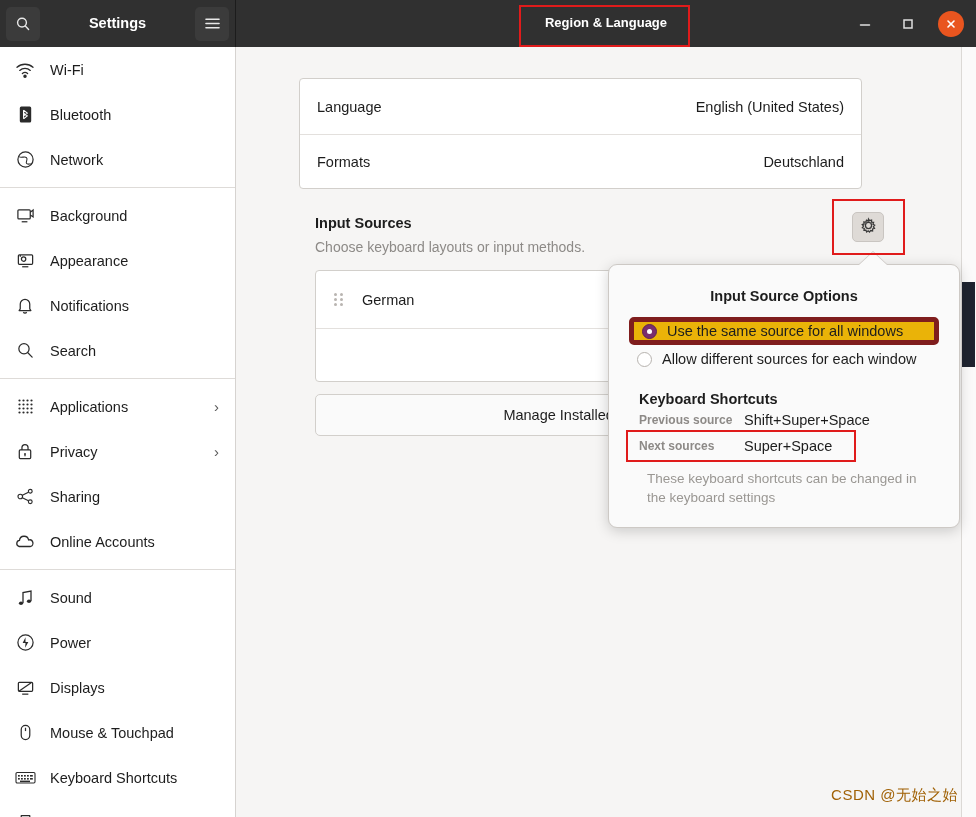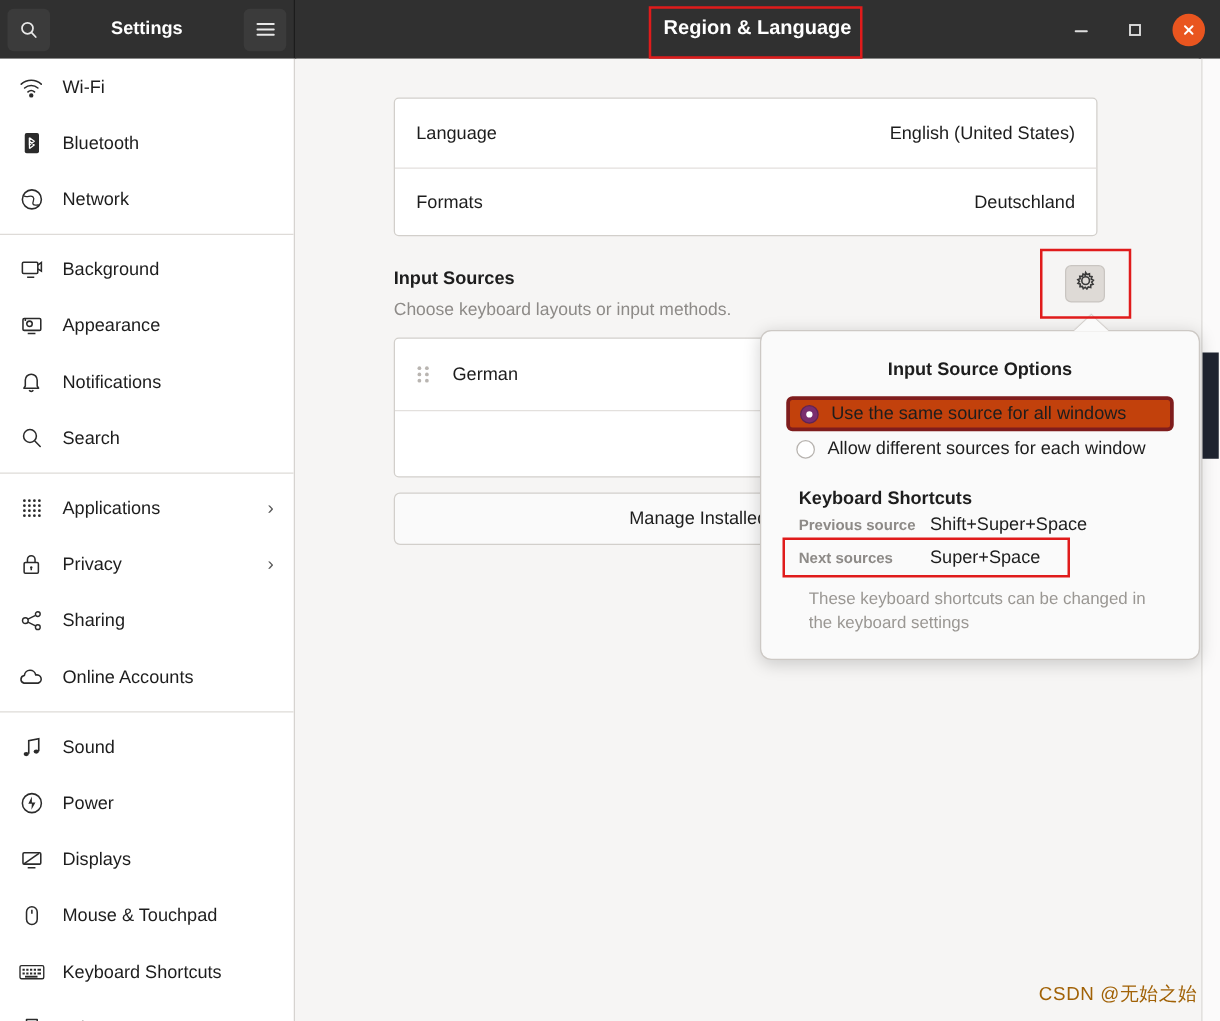--- a/index.html
+++ b/index.html
@@ -46,21 +46,21 @@
     pointer-events: none;
   }
   .tb-right {
     flex: 1; height: 47px; position: relative;
     display: flex; align-items: center;
   }
   .tb-title-right {
     position: absolute; left: 0; right: 0; top: 0;
     height: 47px; line-height: 45px;
     text-align: center;
-    color: #ffffff; font-size: 16px; font-weight: bold;
+    color: #ffffff; font-size: 13px; font-weight: bold;
     pointer-events: none;
   }
   .wincontrols {
     position: absolute; right: 12px; top: 0; height: 47px;
     display: flex; align-items: center; gap: 17px;
   }
   .wc {
     width: 26px; height: 26px;
     display: flex; align-items: center; justify-content: center;
     cursor: pointer; color: #dedede;
@@ -222,23 +222,23 @@
     font-size: 14.5px; font-weight: bold; color: #1d1d1d;
     padding-top: 23px;
   }
   .radio-line {
     display: flex; align-items: center;
     gap: 10px; margin: 0 20px;
     height: 28px; padding-left: 8px;
     cursor: pointer;
   }
   .radio-line.focused {
-    border: 3px solid #7f1d1d;
+    border: 5px solid #7f1d1d;
     border-radius: 5px;
-    background: #c2410c;
+    background: #eab308;
     margin-top: 13px;
   }
   .radio {
     width: 15px; height: 15px; border-radius: 50%;
     border: 1px solid #b7b3af;
     background: #ffffff;
     flex: 0 0 15px;
     display: flex; align-items: center; justify-content: center;
   }
   .radio.on {
@@ -553,21 +553,21 @@
             <rect x="2.5" y="6.5" width="15" height="7" rx="1.2"></rect>
             <rect x="5.5" y="11.5" width="9" height="5.8"></rect>
         </svg>
       </span>
       <span class="sb-label">Printers</span>
     </div>
   </div>
 
   <div class="content">
 
-    <div class="frame" style="left:78px; top:31px; width:563px; height:111px;">
+    <div class="frame" style="left:62px; top:31px; width:563px; height:111px;">
       <div class="row">
         <span class="row-label">Language</span>
         <span class="row-value">English (United States)</span>
       </div>
       <div class="row">
         <span class="row-label">Formats</span>
         <span class="row-value">Deutschland</span>
       </div>
     </div>
 

